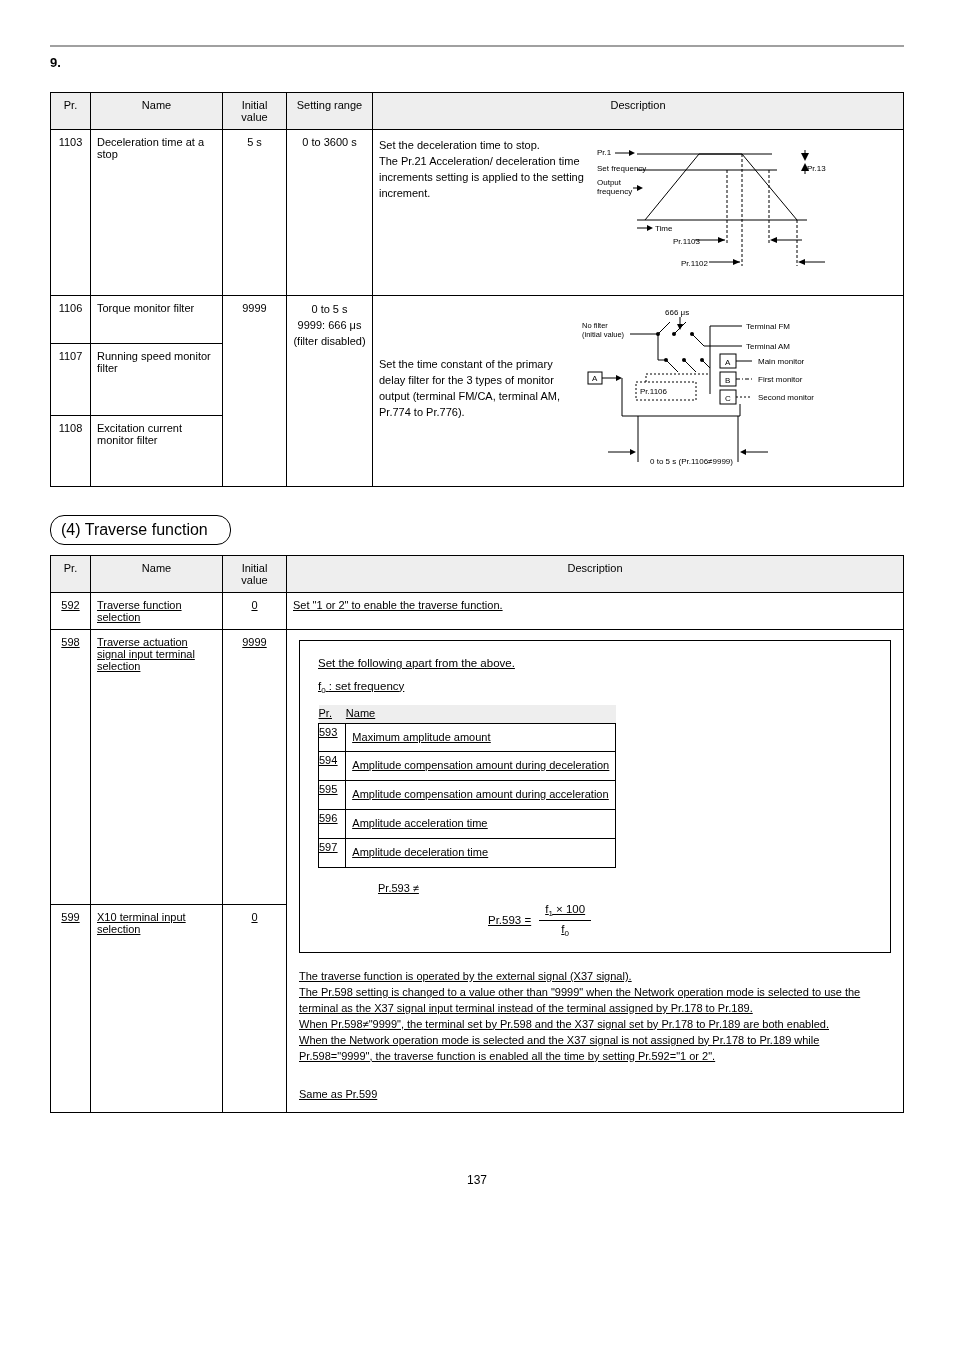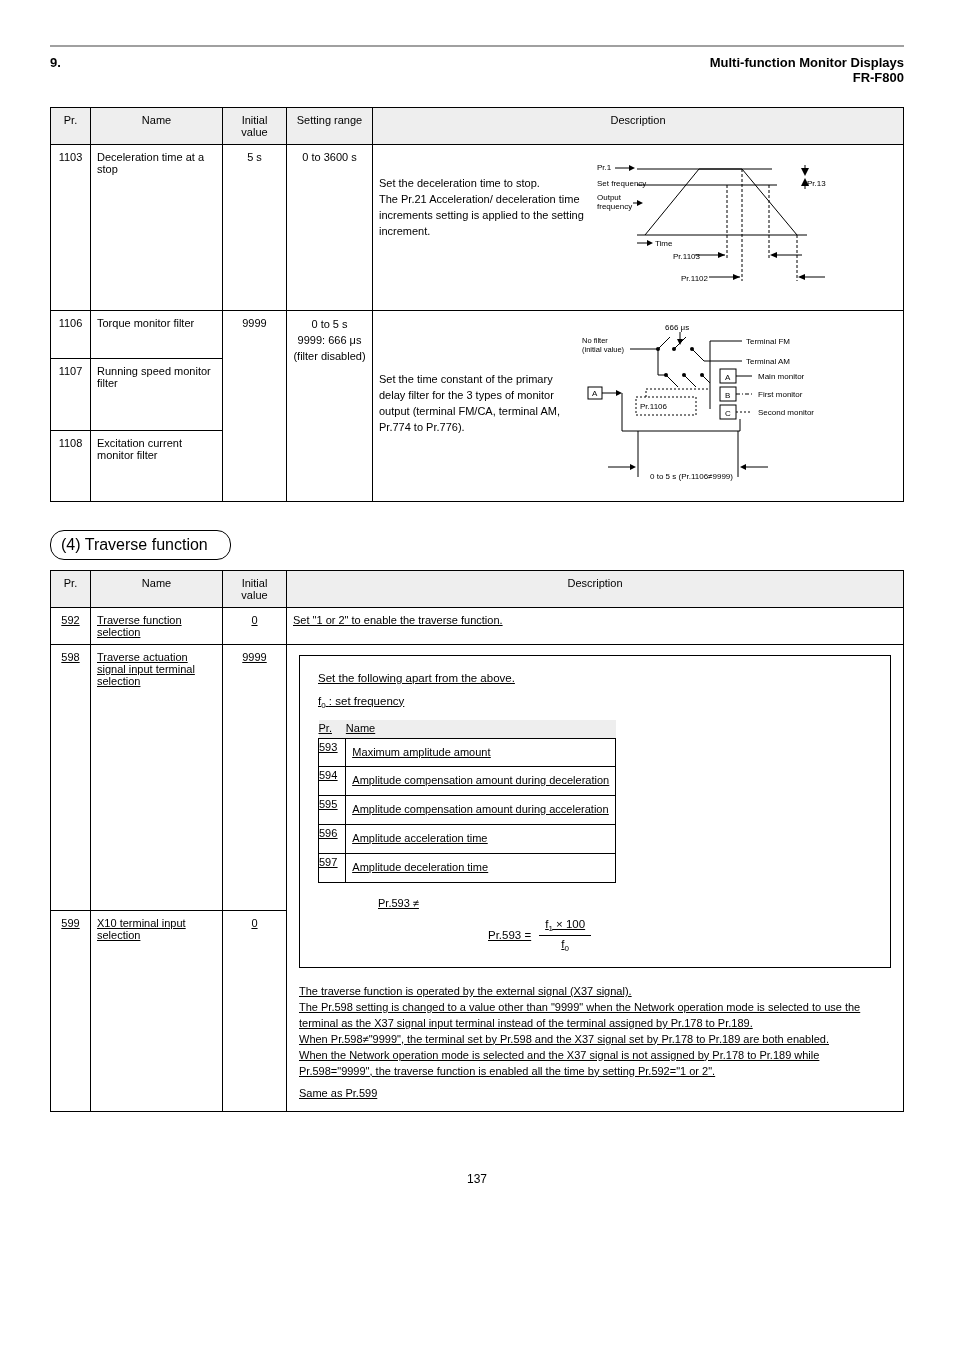--- a/index.html
+++ b/index.html
@@ -106,24 +106,20 @@
 </style>
 </head>
 <body>
 
 
 
 <div class="topbar"></div>
 
 <div class="chapter-head">
   <div class="chap-num">9.</div>
-  <div style="text-align:right">
-    <div class="chap-title">Multi-function Monitor Displays</div>
-    <div class="chap-title">FR-F800</div>
-  </div>
 </div>
 
 
 <table class="params">
   <colgroup>
     <col style="width:40px">
     <col style="width:132px">
     <col style="width:64px">
     <col style="width:86px">
     <col>
@@ -139,21 +135,21 @@
   </thead>
   <tbody>
 
     <tr>
       <td class="cnum">1103</td>
       <td>Deceleration time at a stop</td>
       <td class="crange">5 s</td>
       <td class="crange">0 to 3600 s</td>
       <td class="diagram-cell">
         <div style="display:flex;gap:10px;">
-          <div style="width:208px;margin-top:23px;">
+          <div style="width:208px;">
             <span class="desc-line">Set the deceleration time to stop.</span>
             <span class="desc-line">The Pr.21 Acceleration/ deceleration time increments setting is applied to the setting increment.</span>
           </div>
           <div style="flex:1;">
             <svg width="230" height="145" viewBox="0 0 230 145">
 
               <line x1="40" y1="82" x2="210" y2="82" stroke="#000"></line>
 
               <line x1="40" y1="16" x2="175" y2="16" stroke="#000"></line>
 
@@ -381,21 +377,21 @@
               <span class="num">f<span class="formula-sub">1</span> × 100</span>
               <span class="den">f<span class="formula-sub">0</span></span>
             </span>
           </div>
         </div>
 
         <span class="desc-line">The traverse function is operated by the external signal (X37 signal).</span>
         <span class="desc-line">The Pr.598 setting is changed to a value other than "9999" when the Network operation mode is selected to use the terminal as the X37 signal input terminal instead of the terminal assigned by Pr.178 to Pr.189.</span>
         <span class="desc-line">When Pr.598≠"9999", the terminal set by Pr.598 and the X37 signal set by Pr.178 to Pr.189 are both enabled.</span>
         <span class="desc-line">When the Network operation mode is selected and the X37 signal is not assigned by Pr.178 to Pr.189 while Pr.598="9999", the traverse function is enabled all the time by setting Pr.592="1 or 2".</span>
-        <span class="desc-line" style="margin-top:6px;">Same as Pr.599</span>
+        <span class="desc-line" style="margin-top:22px;">Same as Pr.599</span>
       </td>
     </tr>
 
     <tr>
       <td class="cnum">599</td>
       <td>X10 terminal input selection</td>
       <td class="crange">0</td>
     </tr>
   </tbody>
 </table>

